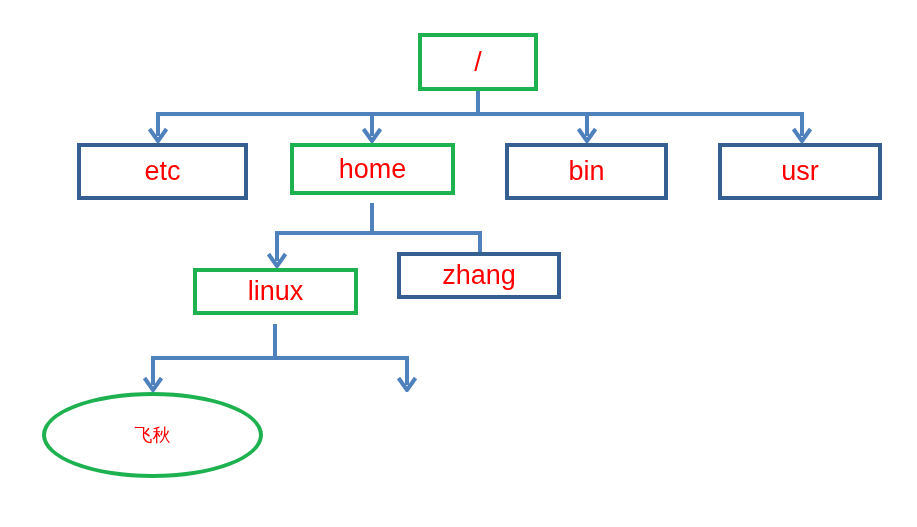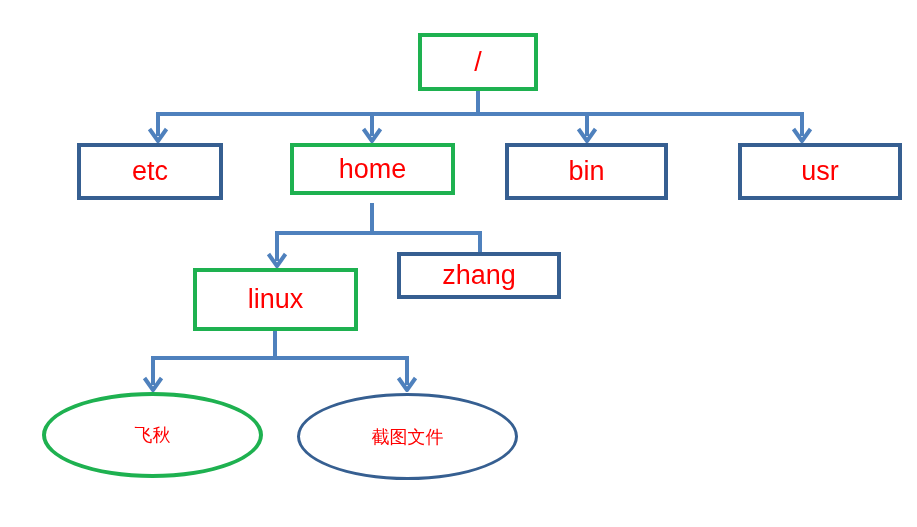--- a/index.html
+++ b/index.html
@@ -86,45 +86,42 @@
         <path d="M144.5,378 L153,390 L161.5,378"></path>
         <path d="M398.5,378 L407,390 L415.5,378"></path>
       </g>
     </g>
   </svg>
 
   <div class="node rect green" style="left:418px; top:33px; width:120px; height:58px;">
     <span>/</span>
   </div>
 
-  <div class="node rect blue" style="left:77px; top:143px; width:146px; height:57px;">
+  <div class="node rect blue" style="left:77px; top:143px; width:171px; height:57px;">
     <span>etc</span>
   </div>
 
   <div class="node rect green" style="left:290px; top:143px; width:165px; height:52px;">
     <span>home</span>
   </div>
 
   <div class="node rect blue" style="left:505px; top:143px; width:163px; height:57px;text-align:right;">
     <span>bin</span>
   </div>
 
-  <div class="node rect blue" style="left:718px; top:143px; width:164px; height:57px;margin-left:20px;">
+  <div class="node rect blue" style="left:718px; top:143px; width:164px; height:57px;">
     <span>usr</span>
   </div>
 
-  <div class="node rect green" style="left:193px; top:268px; width:165px; height:63px;">
+  <div class="node rect green" style="left:193px; top:268px; width:165px; height:47px;">
     <span>linux</span>
   </div>
 
   <div class="node rect blue" style="left:397px; top:252px; width:164px; height:47px;">
     <span>zhang</span>
   </div>
 
   <div class="node ellipse green" style="left:42px; top:392px; width:221px; height:86px;">
     <span>飞秋</span>
   </div>
 
-  <div class="node ellipse blue" style="left:297px; top:393px; width:221px; height:87px;">
-    <span>截图文件</span>
-  </div>
 
 </div>
 
 </body></html>

